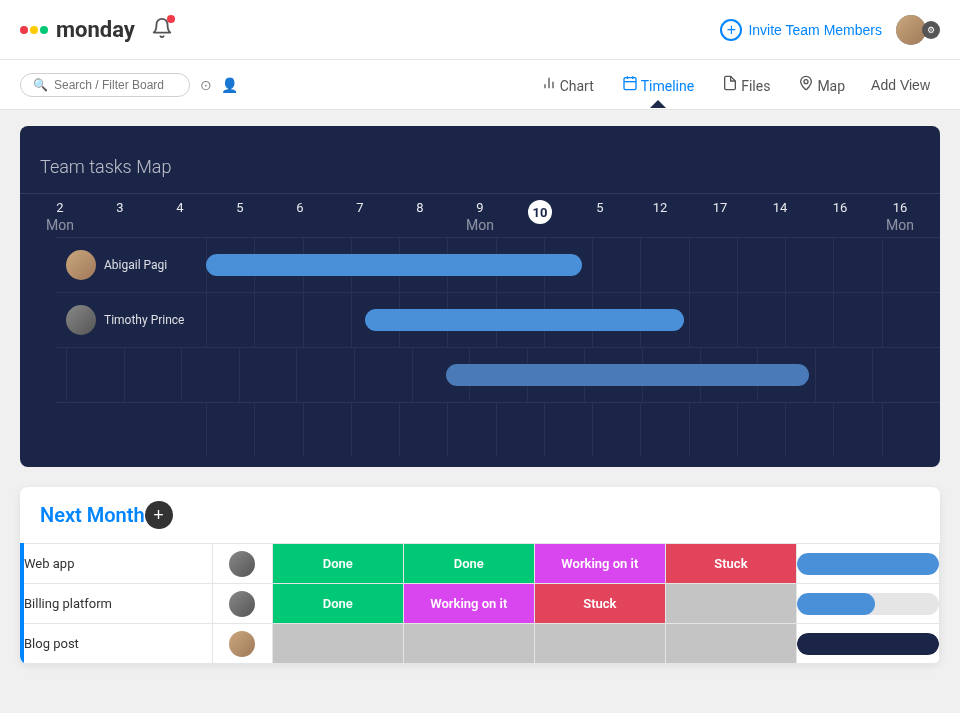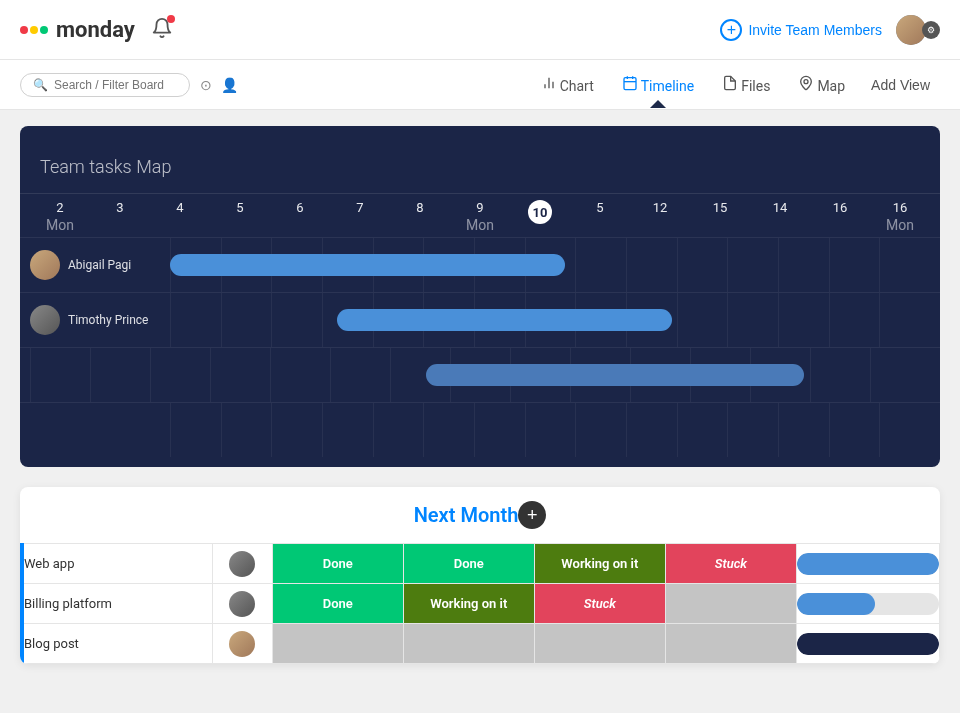--- a/index.html
+++ b/index.html
@@ -234,20 +234,21 @@
       color: rgba(255,255,255,0.9);
       margin-bottom: 2px;
     }
     .date-label {
       font-size: 14px;
       color: rgba(255,255,255,0.5);
     }
 
     .gantt-rows {
       position: relative;
+      padding-left: 36px;
     }
     .gantt-row {
       display: flex;
       align-items: center;
       border-top: 1px solid rgba(255,255,255,0.07);
       min-height: 54px;
       padding: 0 10px;
     }
     .gantt-person {
       display: flex;
@@ -305,21 +306,21 @@
     
     .table-card {
       background: #fff;
       border-radius: 8px;
       overflow: hidden;
       box-shadow: 0 2px 8px rgba(0,0,0,0.08);
     }
     .table-header {
       display: flex;
       align-items: center;
-      justify-content: center;
+      justify-content: flex-start;
       padding: 14px 20px;
     }
     .table-title {
       font-size: 20px;
       font-weight: 600;
       color: #0085ff;
     }
     .add-btn {
       width: 28px; height: 28px;
       border-radius: 50%;
@@ -351,22 +352,22 @@
     }
     .status-cell {
       text-align: center;
       font-size: 13px;
       font-weight: 600;
       color: #fff;
       width: 110px;
       margin-top: 48px;
     }
     .status-done { background: #00c875; }
-    .status-working { background: #4d7c0f; }
-    .status-stuck { background: #e2445c; font-style: italic; }
+    .status-working { background: #d946ef; }
+    .status-stuck { background: #e2445c; }
     .status-empty { background: #c4c4c4; }
     .progress-cell {
       width: 120px;
       padding: 6px 10px;
     }
     .progress-bar-outer {
       height: 22px;
       background: #e5e5e5;
       border-radius: 11px;
       overflow: hidden;
@@ -533,21 +534,21 @@
         <div class="date-cell today">
           <div class="date-num" style="background:#fff;color:#1b2547;border-radius:50%;width:24px;height:24px;display:flex;align-items:center;justify-content:center;margin:0 auto;font-weight:700;">10</div>
         </div>
         <div class="date-cell">
             <div class="date-num">5</div>
           </div>
         <div class="date-cell">
             <div class="date-num">12</div>
           </div>
         <div class="date-cell">
-            <div class="date-num">15</div>
+            <div class="date-num">17</div>
           </div>
         <div class="date-cell">
             <div class="date-num">14</div>
           </div>
         <div class="date-cell">
             <div class="date-num">16</div>
           </div>
         <div class="date-cell">
           <div class="date-num">16</div>
           <div class="date-label">Mon</div>

